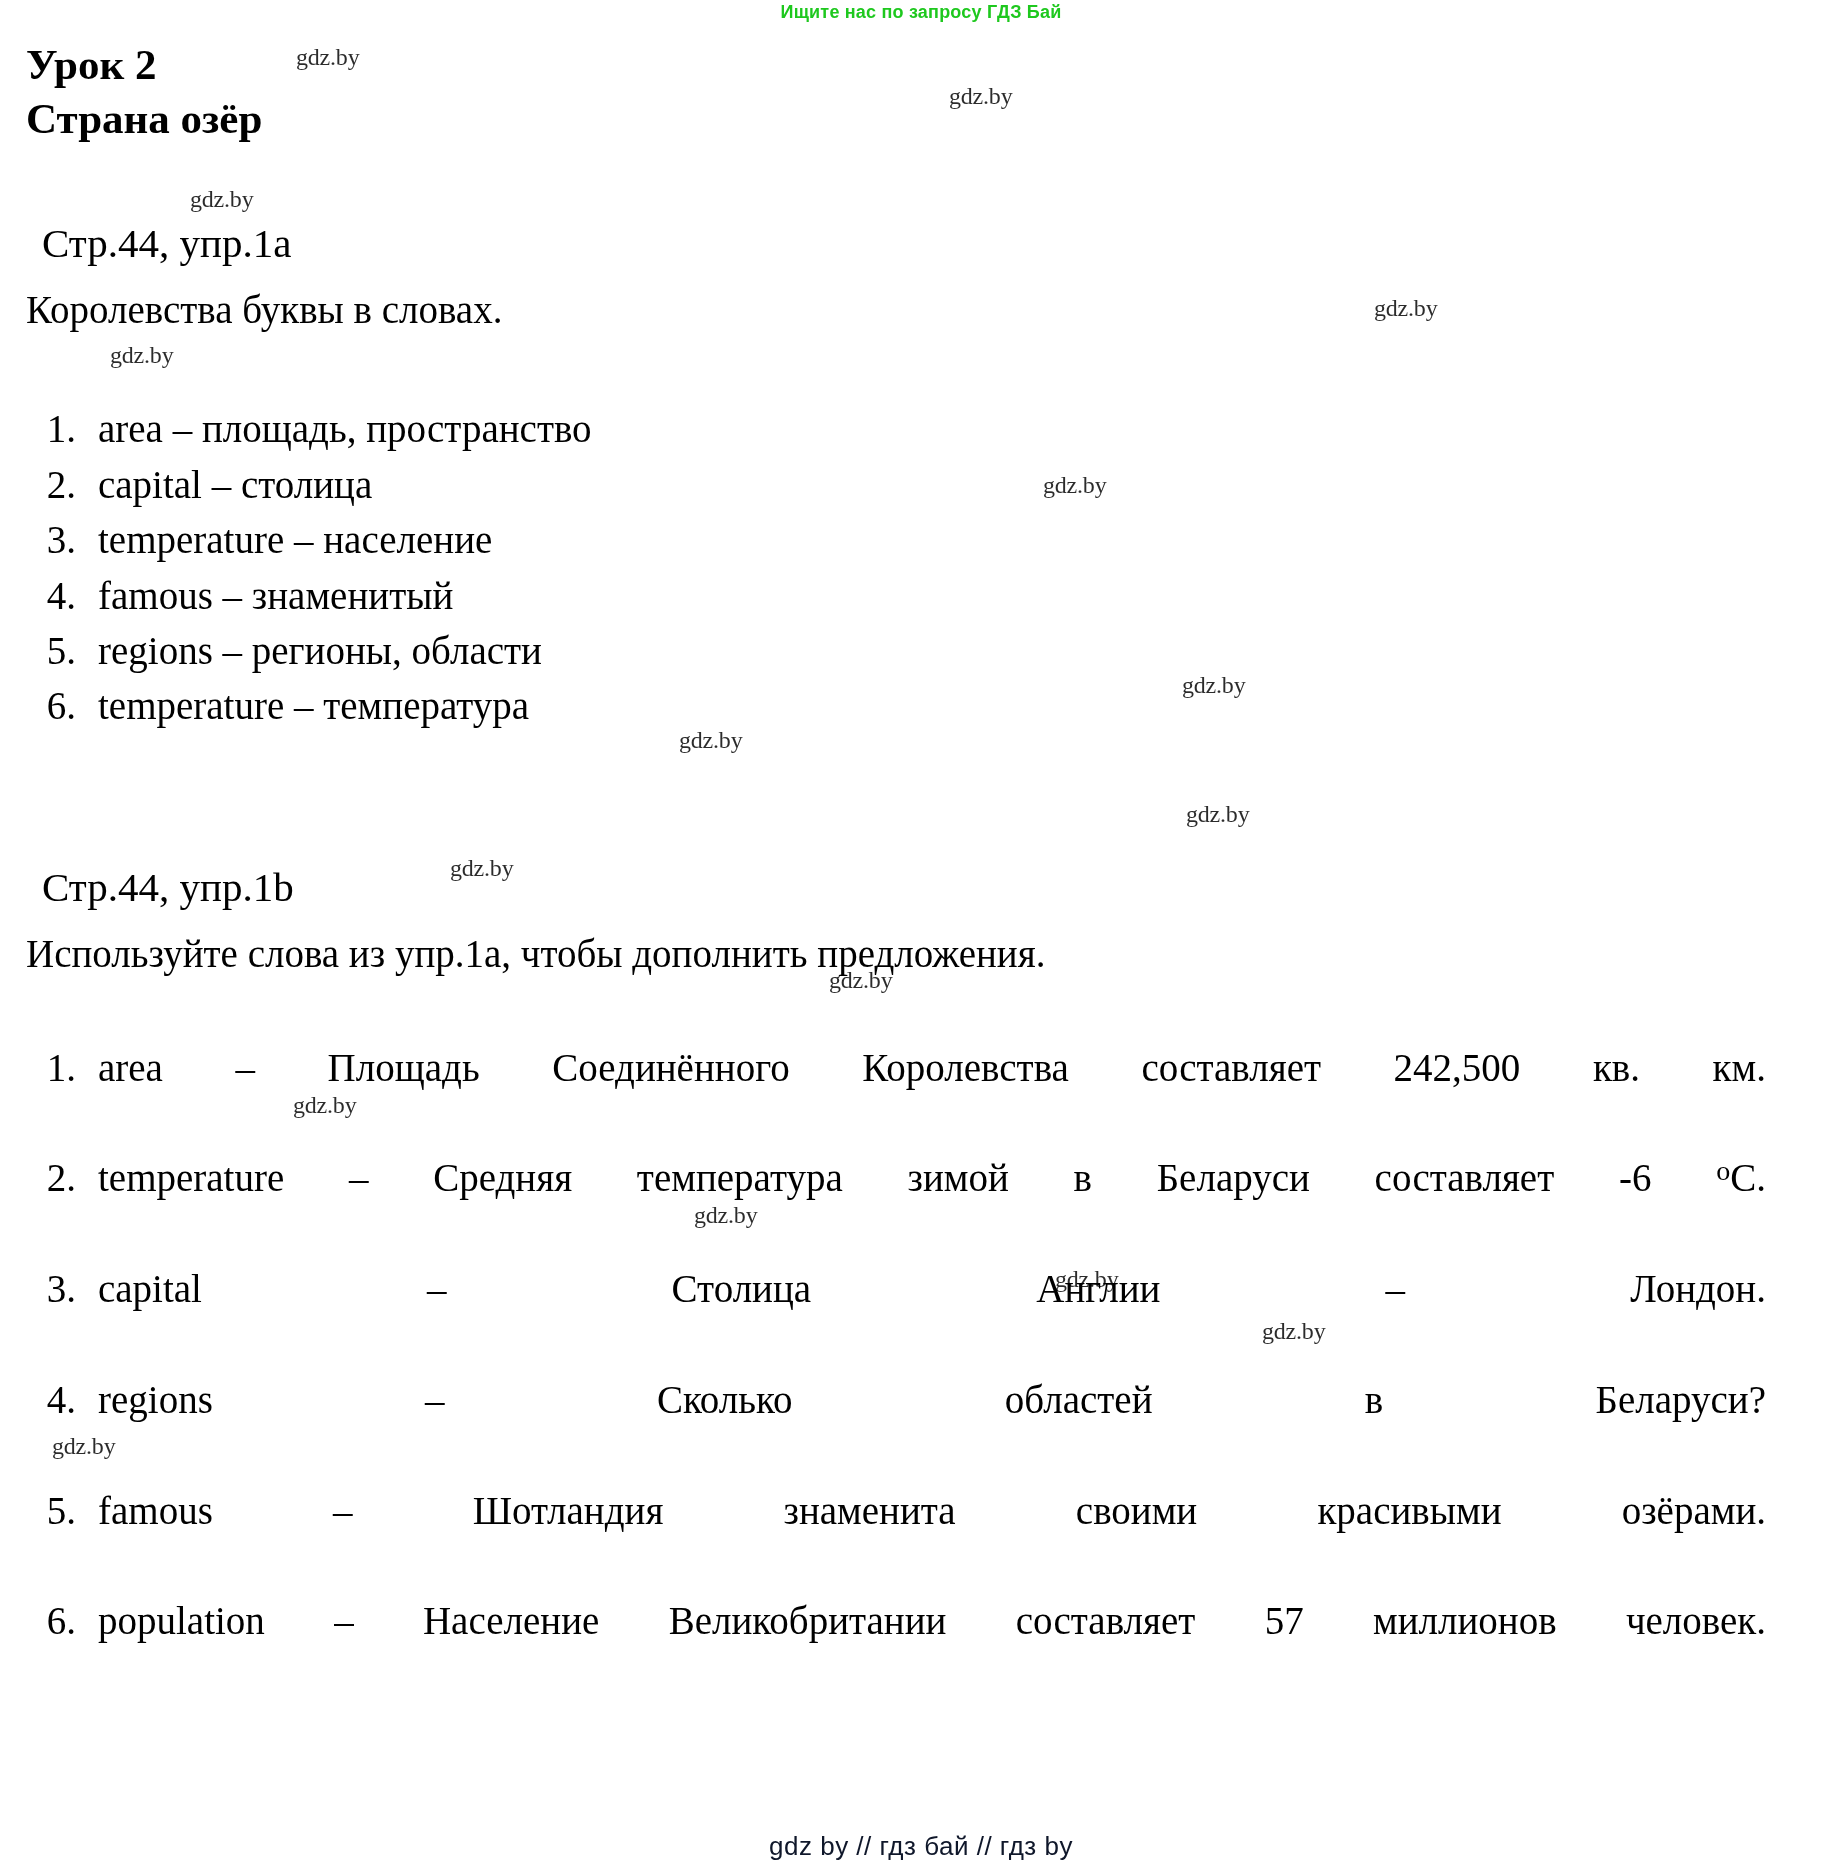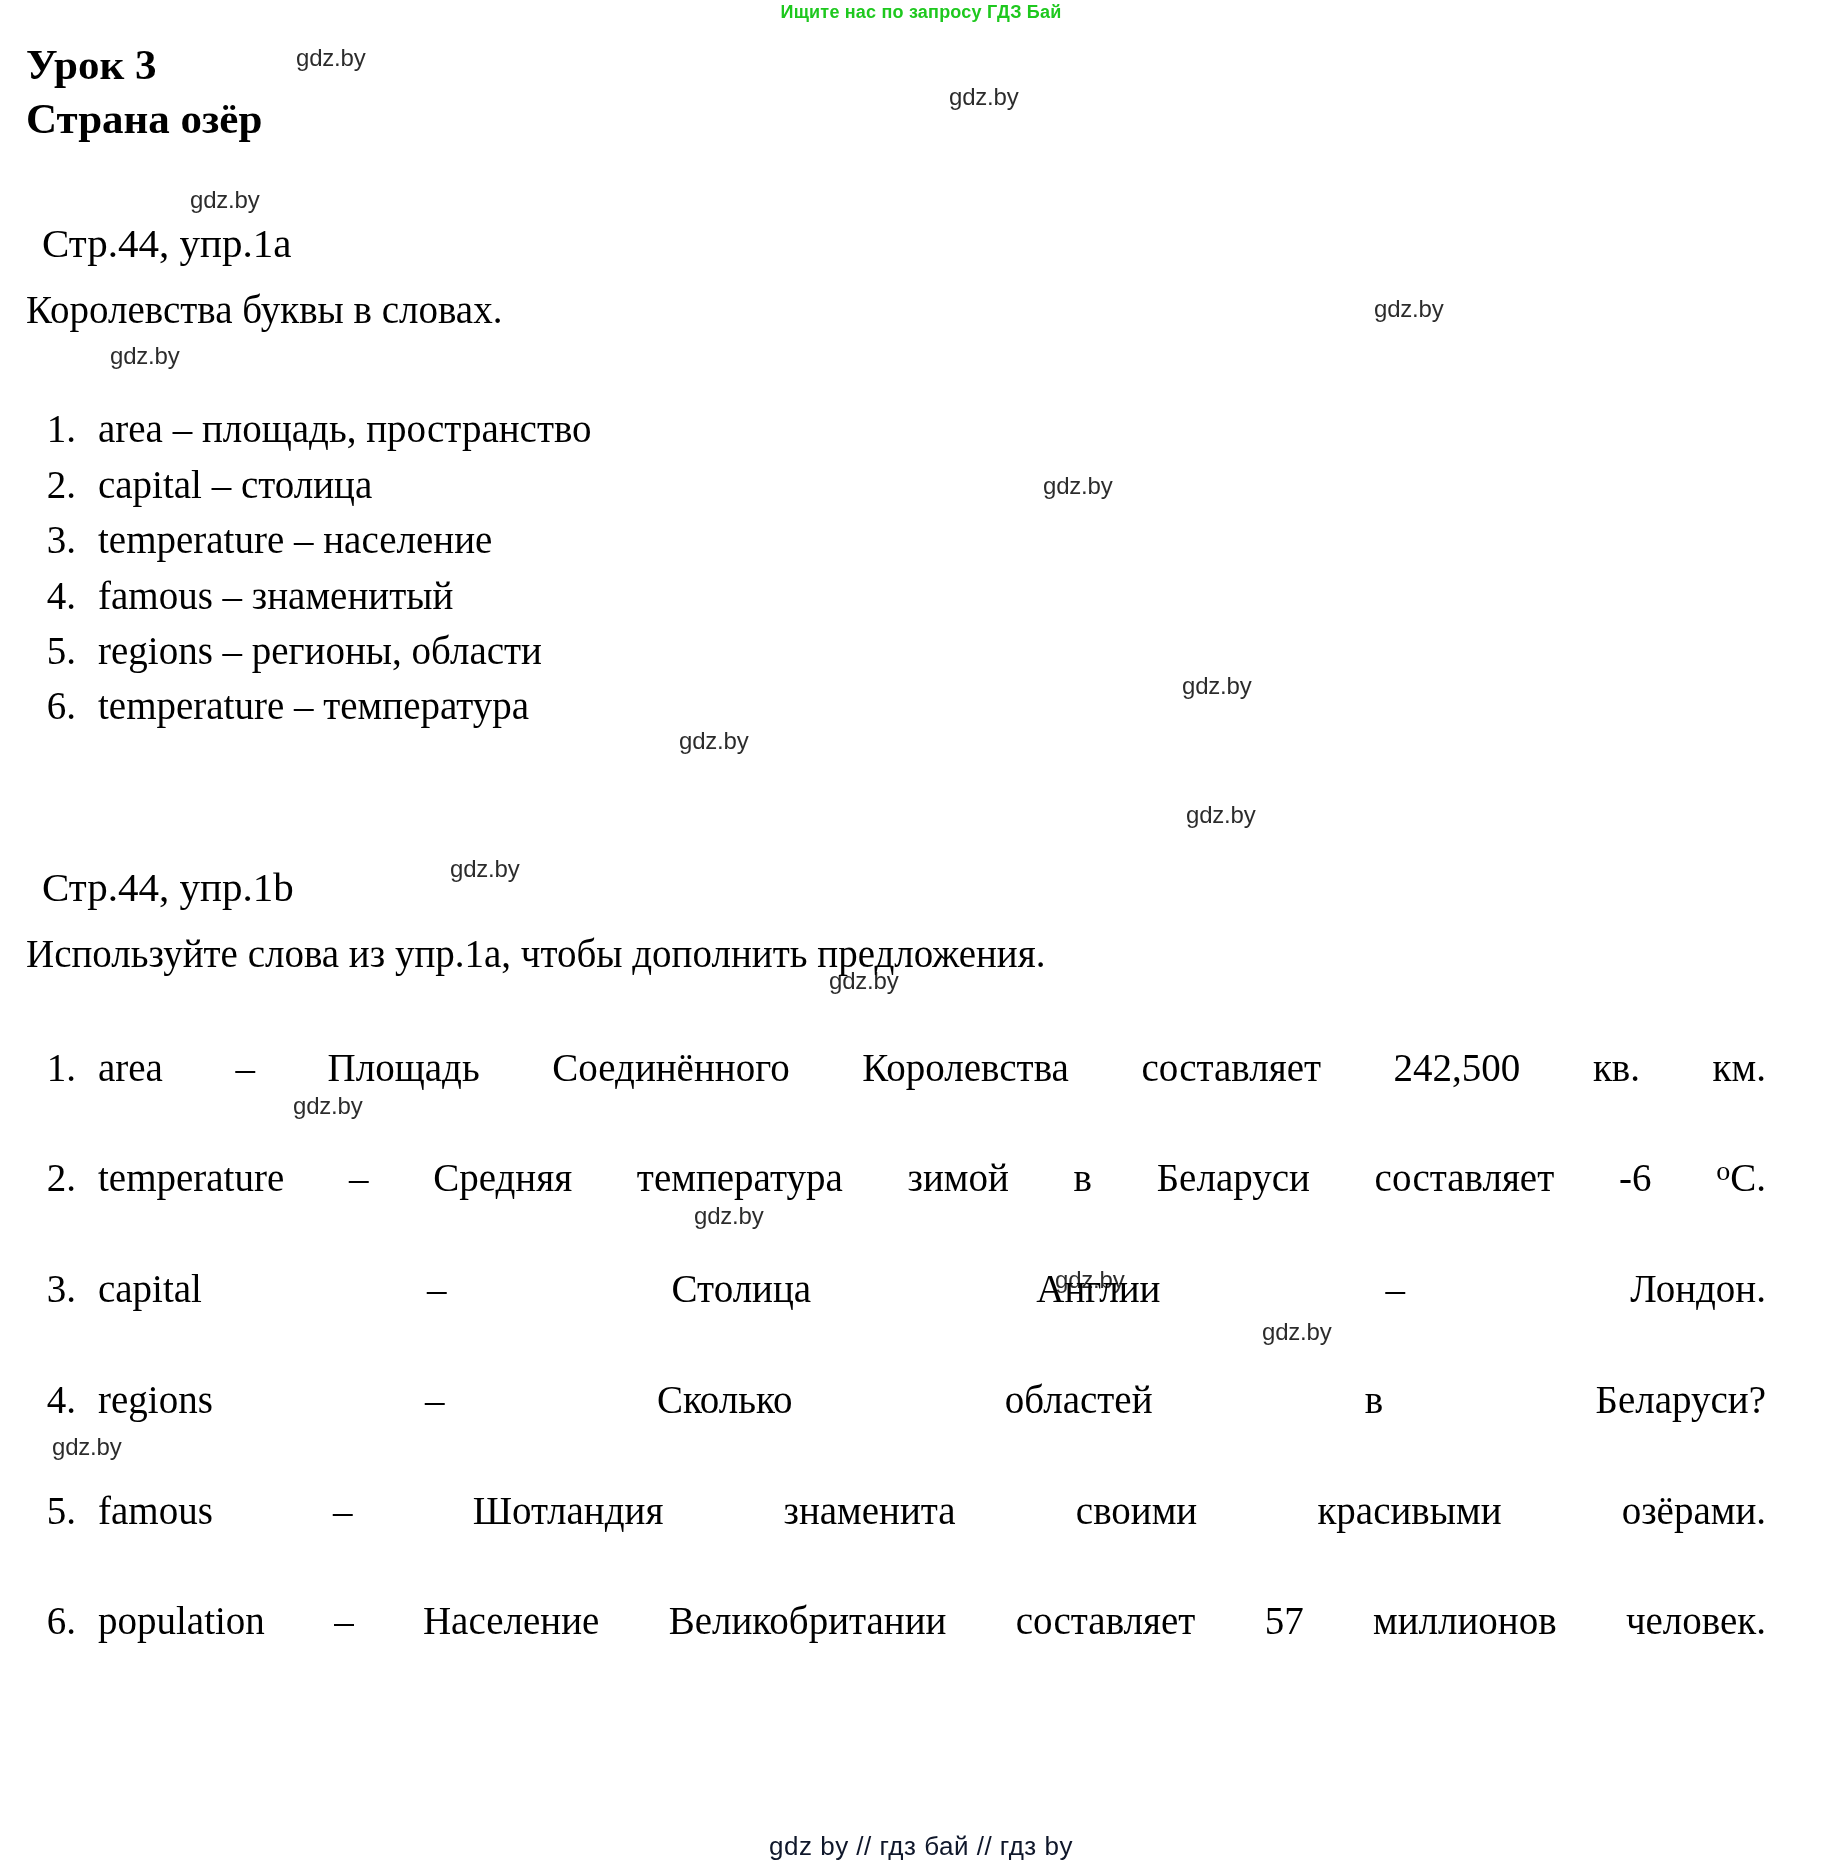--- a/index.html
+++ b/index.html
@@ -31,21 +31,21 @@
     font-size: 18px;
     font-weight: 600;
     color: #1ec81e;
     letter-spacing: 0.2px;
     white-space: nowrap;
   }
 
   
   .wm {
     position: absolute;
-    font-family: Liberation Sans, sans-serif;
+    font-family: Liberation Serif, serif;
     font-size: 24px;
     color: #1a1a1a;
     white-space: nowrap;
     opacity: 0.92;
     letter-spacing: -0.2px;
   }
 
   
   .content {
     position: absolute;
@@ -156,21 +156,21 @@
       <div class="wm" style="left: 293px; top: 1092px;">gdz.by</div>
       <div class="wm" style="left: 694px; top: 1202px;">gdz.by</div>
       <div class="wm" style="left: 1055px; top: 1266px;">gdz.by</div>
       <div class="wm" style="left: 1262px; top: 1318px;">gdz.by</div>
       <div class="wm" style="left: 52px; top: 1433px;">gdz.by</div>
     </div>
 
   <div class="content">
 
     <div>
-      <h1 class="lesson-title">Урок 3</h1>
+      <h1 class="lesson-title">Урок 2</h1>
       <h2 class="lesson-subtitle">Страна озёр</h2>
     </div>
 
     <div style="margin-top:72px">
       <div class="ex-heading">Стр.44, упр.1a</div>
       <div class="ex-instruction">Королевства буквы в словах.</div>
 
       <ol class="task-list nojust" id="list-1a" style="margin-top:66px">
           <li>
             <div class="li-row">

